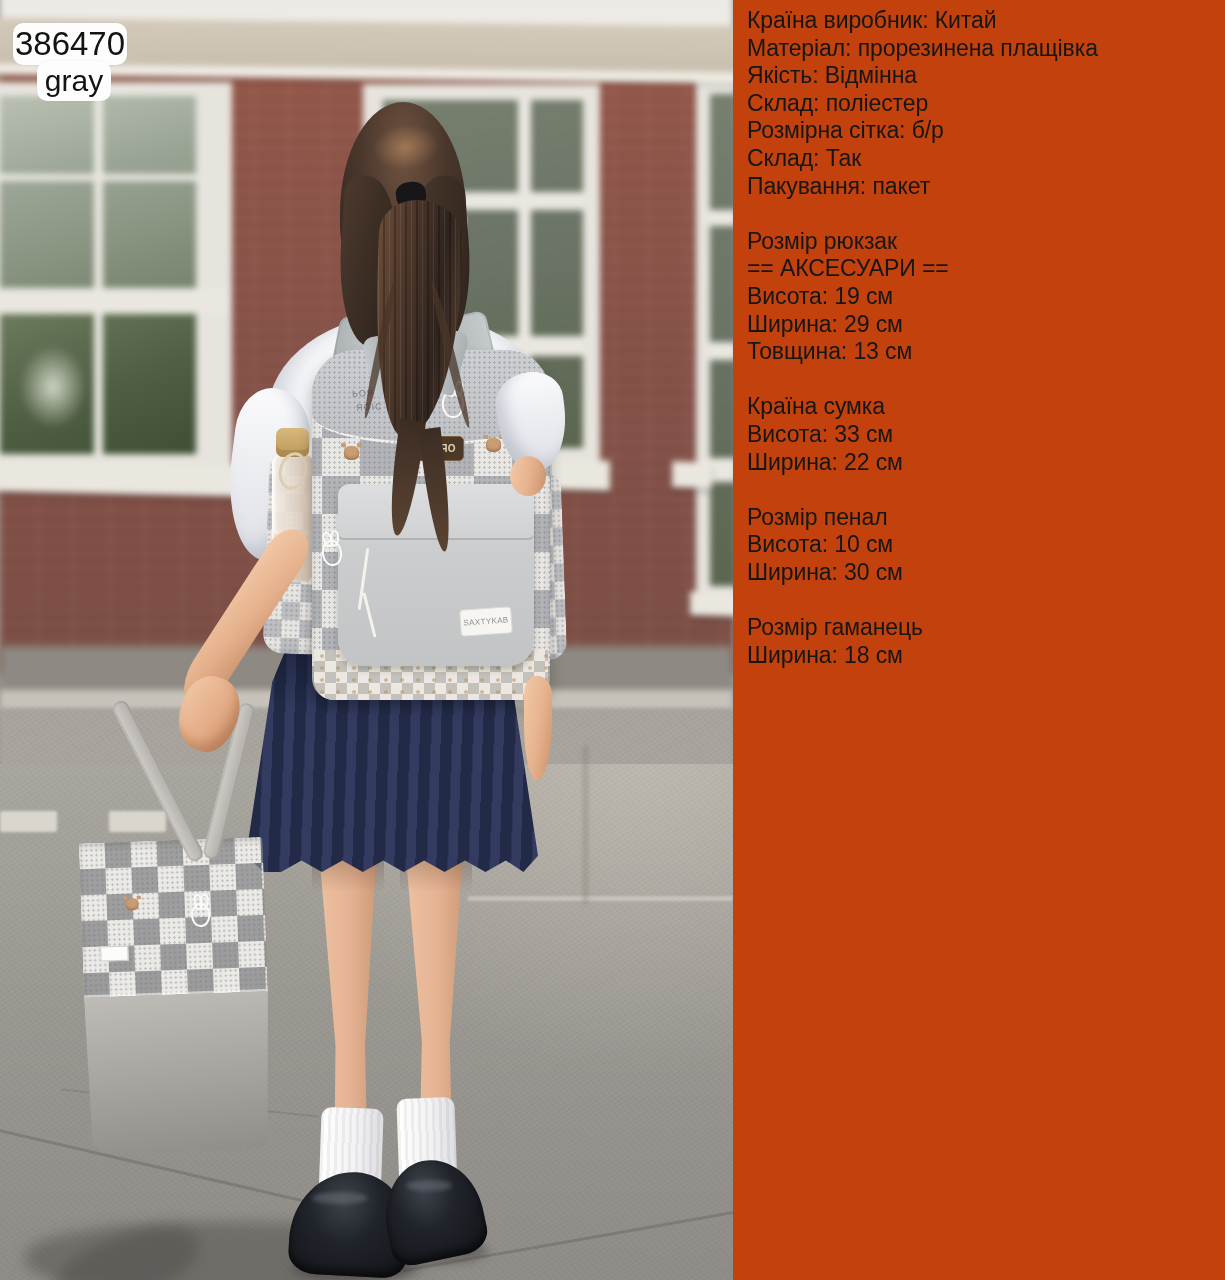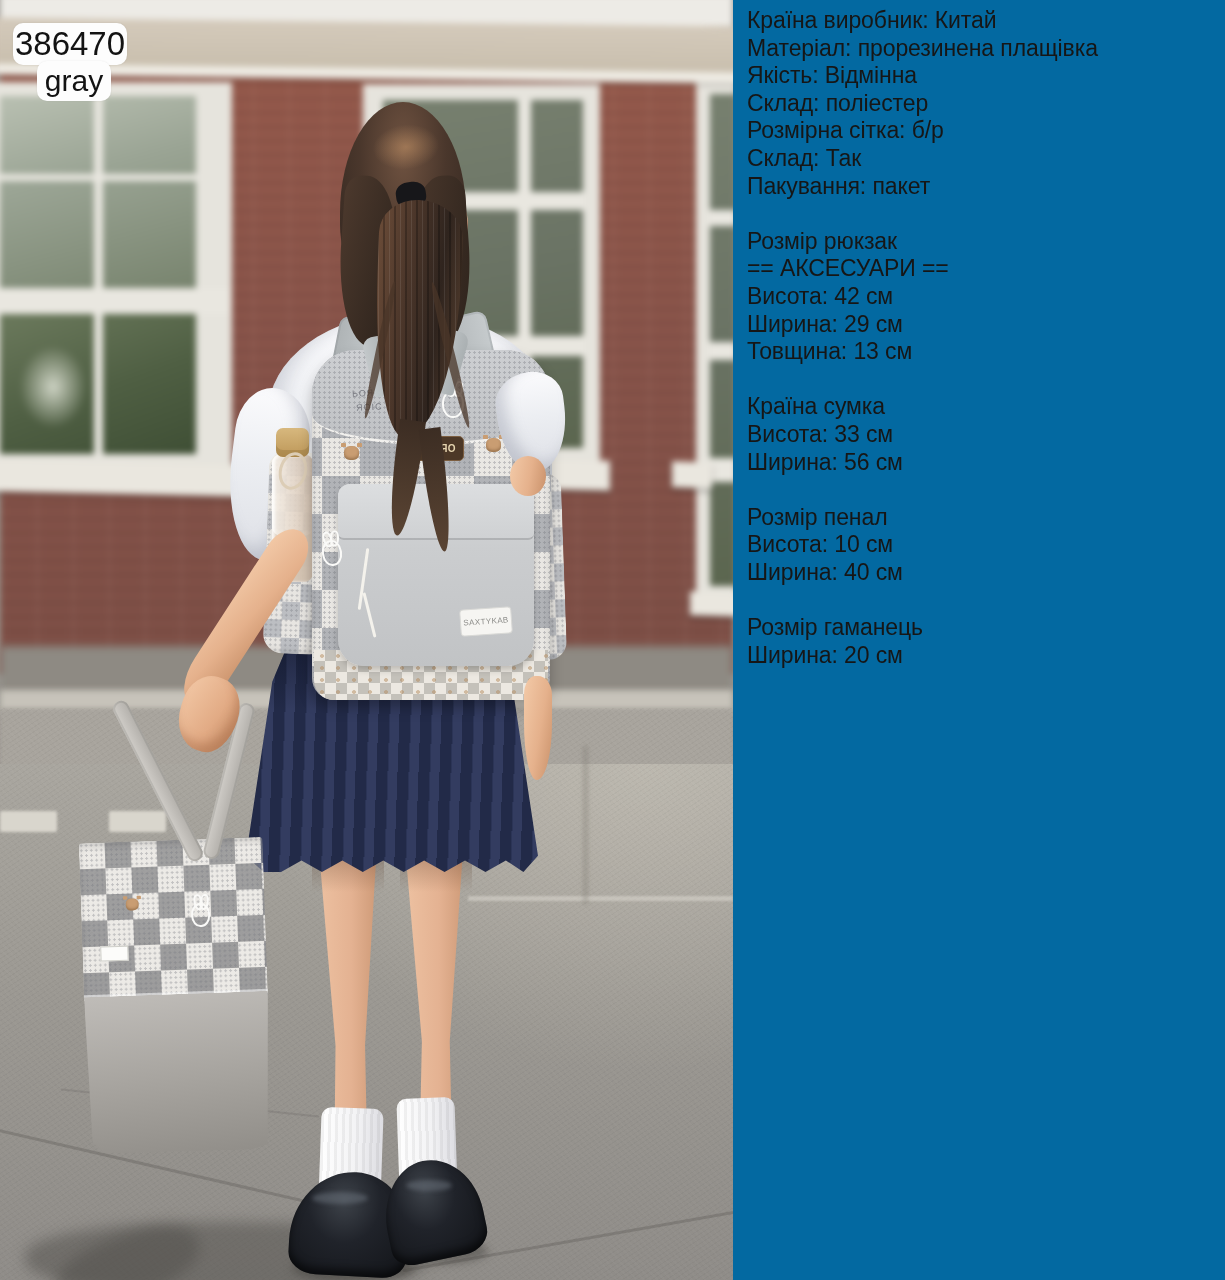--- a/index.html
+++ b/index.html
@@ -1,21 +1,21 @@
 <!DOCTYPE html>
 <html><head>
 <meta charset="utf-8">
 <style>
   html,body{margin:0;padding:0;background:#fff;}
   .stage{position:relative;width:1225px;height:1280px;overflow:hidden;background:#fff;
          font-family:"Liberation Sans",sans-serif;}
   .abs{position:absolute;}
 
   
-  .panel{left:733px;top:0;width:492px;height:1280px;background:#0369a1;}
+  .panel{left:733px;top:0;width:492px;height:1280px;background:#c2410c;}
   .spec-lines{position:absolute;left:14px;top:7px;width:470px;}
   .spec-line{font-size:23px;line-height:27.6px;min-height:27.6px;color:#161616;
              letter-spacing:-0.1px;white-space:pre;}
 
   
   .badge{background:#fdfdfd;border-radius:10px;color:#131313;display:flex;
          align-items:center;justify-content:center;box-shadow:0 0 2px rgba(0,0,0,.08);}
   .badge-code{left:13px;top:23px;width:114px;height:42px;font-size:33px;}
   .badge-color{left:37px;top:61px;width:74px;height:40px;font-size:30px;}
 
@@ -314,30 +314,30 @@
         <div class="spec-line">Країна виробник: Китай</div>
         <div class="spec-line">Матеріал: прорезинена плащівка</div>
         <div class="spec-line">Якість: Відмінна</div>
         <div class="spec-line">Склад: поліестер</div>
         <div class="spec-line">Розмірна сітка: б/р</div>
         <div class="spec-line">Склад: Так</div>
         <div class="spec-line">Пакування: пакет</div>
         <div class="spec-line"></div>
         <div class="spec-line">Розмір рюкзак</div>
         <div class="spec-line">== АКСЕСУАРИ ==</div>
-        <div class="spec-line">Висота: 42 см</div>
+        <div class="spec-line">Висота: 19 см</div>
         <div class="spec-line">Ширина: 29 см</div>
         <div class="spec-line">Товщина: 13 см</div>
         <div class="spec-line"></div>
         <div class="spec-line">Країна сумка</div>
         <div class="spec-line">Висота: 33 см</div>
-        <div class="spec-line">Ширина: 56 см</div>
+        <div class="spec-line">Ширина: 22 см</div>
         <div class="spec-line"></div>
         <div class="spec-line">Розмір пенал</div>
         <div class="spec-line">Висота: 10 см</div>
-        <div class="spec-line">Ширина: 40 см</div>
+        <div class="spec-line">Ширина: 30 см</div>
         <div class="spec-line"></div>
         <div class="spec-line">Розмір гаманець</div>
-        <div class="spec-line">Ширина: 20 см</div>
+        <div class="spec-line">Ширина: 18 см</div>
       </div>
   </div>
 
 </div>
 
 </body></html>

